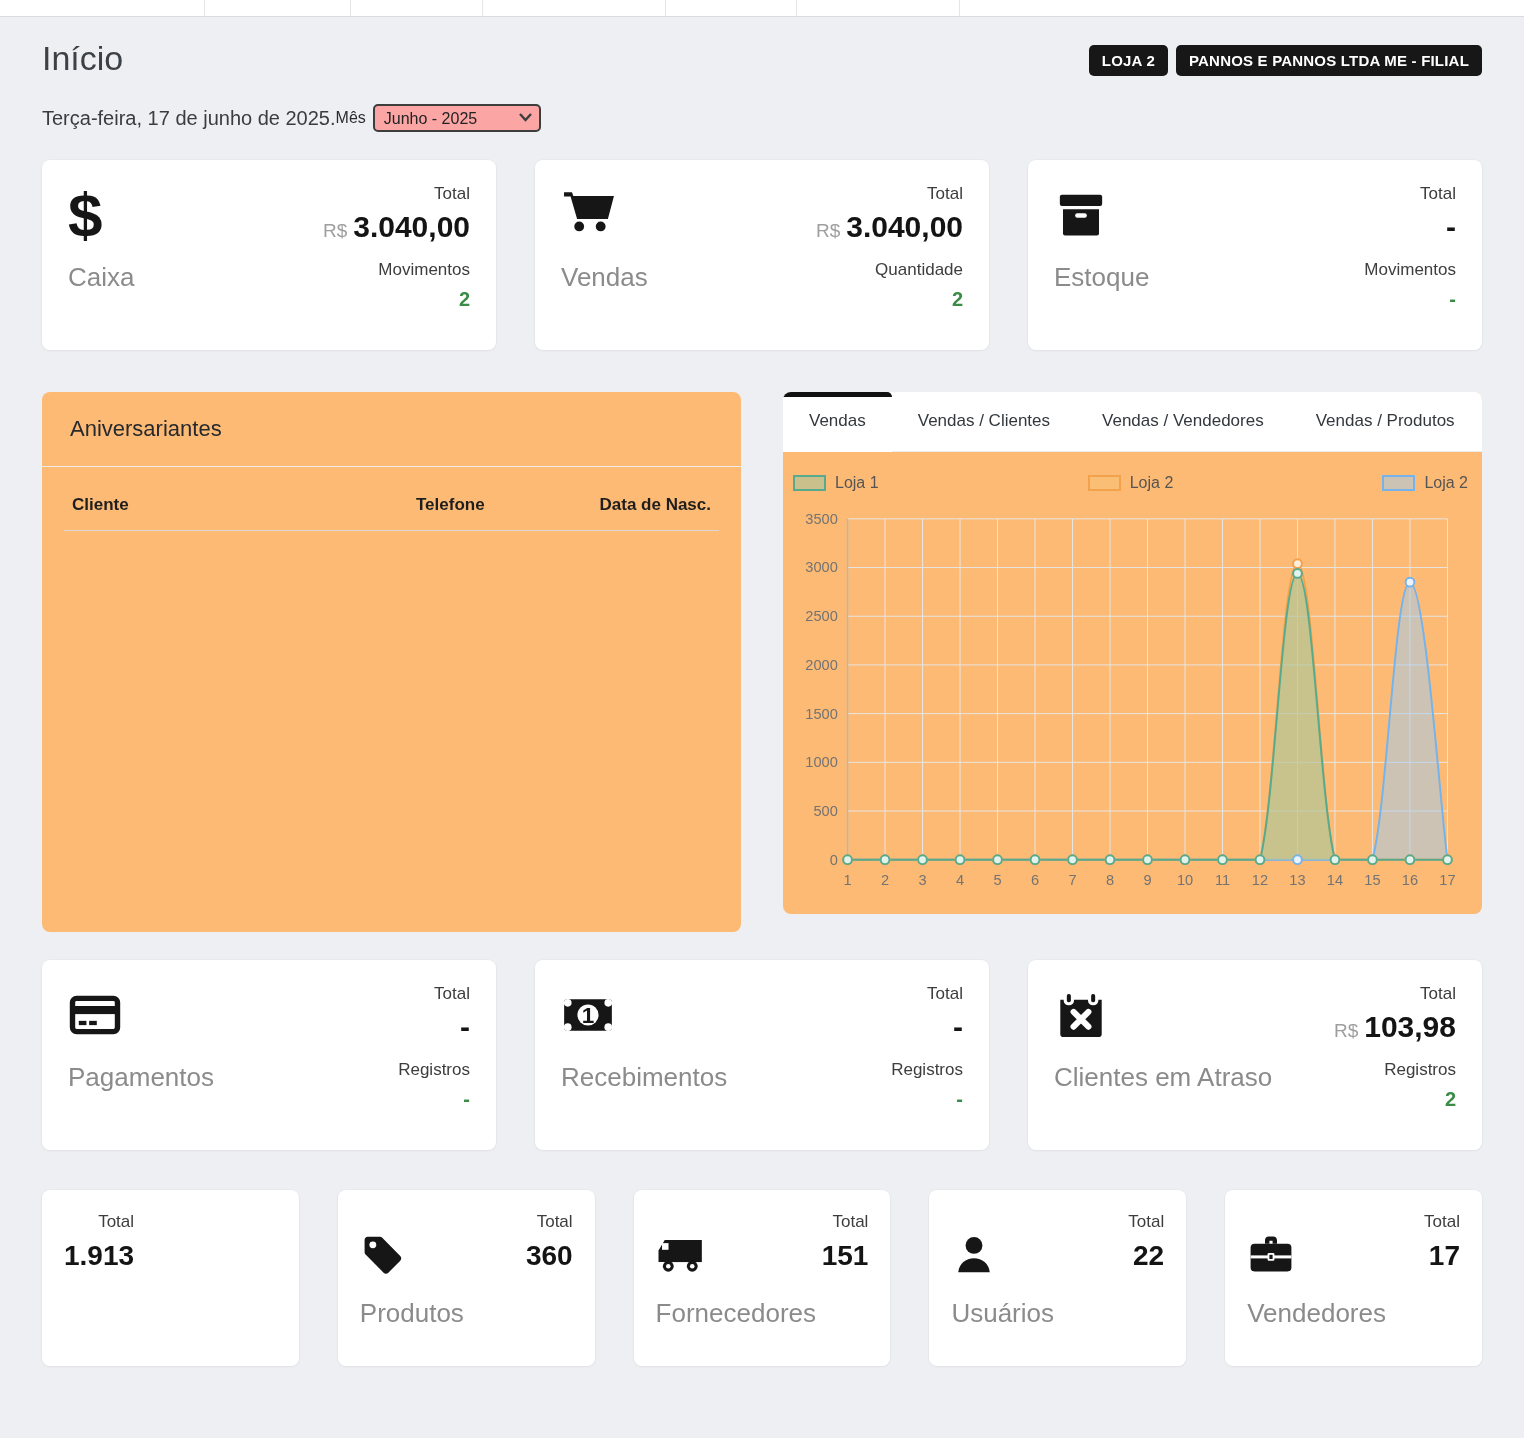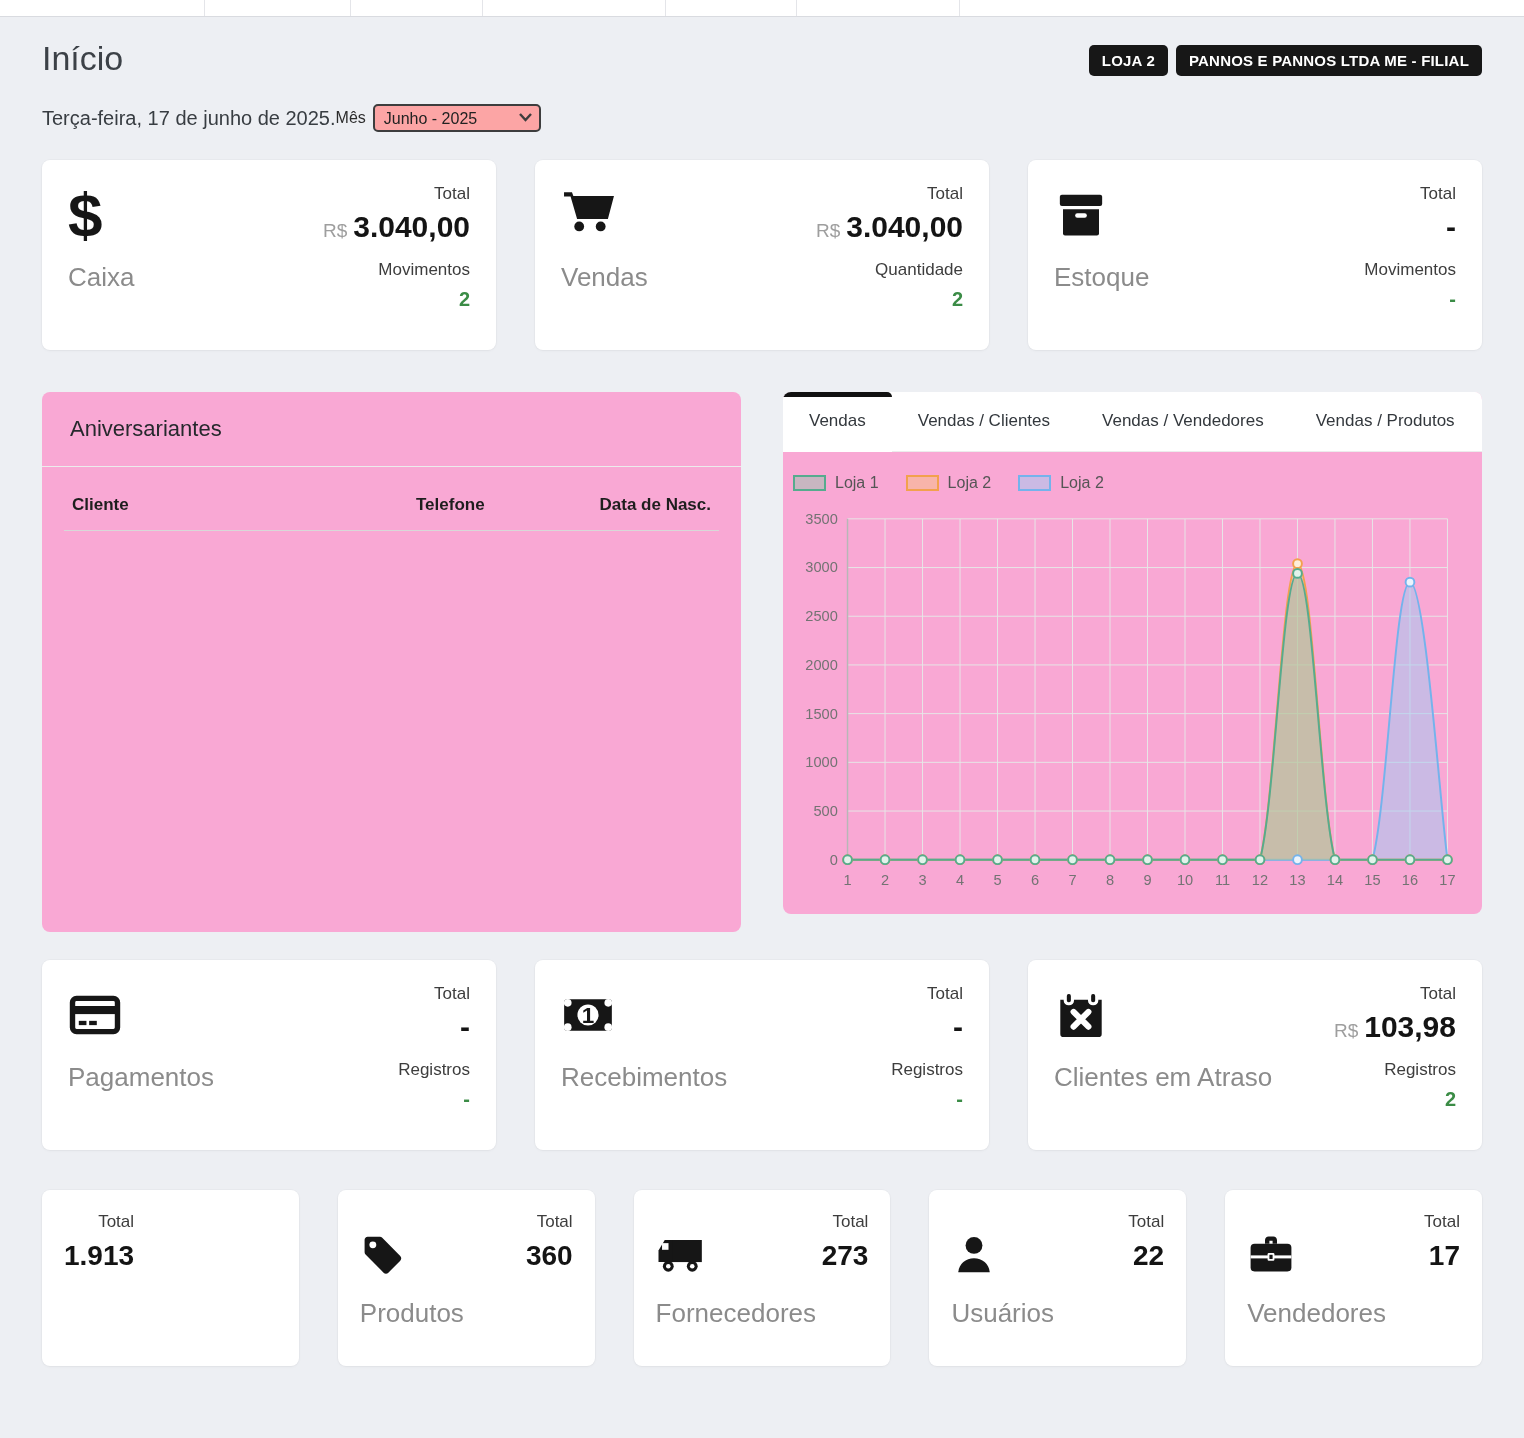--- a/index.html
+++ b/index.html
@@ -54,37 +54,37 @@
   .mini-card { min-height:176px; display:flex; justify-content:space-between; padding:20px 22px; }
   .mini-left .stat-icon { height:50px; margin-top:20px; }
   .mini-left .stat-label { margin-top:18px; }
   .mini-right { text-align:right; }
   .mini-right .big { font-size:28px; }
   .mini-right .t-label { margin-top:2px; }
   .mini-right .big { display:block; margin-top:8px; }
 
   
   .panels { display:grid; grid-template-columns:1fr 1fr; gap:42px; margin-top:42px; align-items:start; }
-  .panel { background:#f9a8d4; border-radius:8px; overflow:hidden; }
+  .panel { background:#fdba74; border-radius:8px; overflow:hidden; }
   .panel-birthdays { min-height:540px; }
   .panel-header { padding:24px 28px; font-size:22px; color:#26292d; border-bottom:1px solid #ececec; }
   .bd-table { padding:28px 22px 0; }
   .bd-head { display:flex; font-weight:bold; font-size:17px; color:#1e1e1e; padding:0 8px 15px; border-bottom:1px solid #d8d8d8; }
   .col-cliente { flex:1; }
   .col-telefone { width:165px; }
   .col-nasc { width:130px; text-align:right; }
 
   .tabs { display:flex; background:#fff; }
   .tab { padding:19px 26px 20px; font-size:17px; color:#33383d; cursor:pointer; background:#fff; border-bottom:1px solid #ececec; position:relative; }
   .tab.active { border-bottom-color:transparent; }
   .tab.active::before { content:""; position:absolute; top:0; left:0; right:0; height:5px; background:#111; border-radius:7px 7px 0 0; }
   .tab-filler { flex:1; border-bottom:1px solid #ececec; }
 
   .chart-wrap { padding:14px 14px 8px 10px; }
-  .legend { display:flex; justify-content:flex-start; align-items:center; gap:27px; margin:8px 0 6px; font-size:16px; color:#555; }
+  .legend { display:flex; justify-content:space-between; align-items:center; gap:27px; margin:8px 0 6px; font-size:16px; color:#555; }
   .legend-item { display:flex; align-items:center; gap:9px; cursor:pointer; }
   .swatch { display:inline-block; width:33px; height:16px; border:2px solid; }
   #sales-chart text { font-family:"Liberation Sans", sans-serif; }
 </style>
 </head>
 <body>
 
 <div class="topnav">
   <div class="navitem" style="width:205px"></div>
   <div class="navitem" style="width:146px"></div>
@@ -409,21 +409,21 @@
               <circle cx="5.9" cy="17.4" r="2.6"></circle>
               <circle cx="5.9" cy="17.4" r="1.1" fill="#fff"></circle>
               <circle cx="17.4" cy="17.4" r="2.6"></circle>
               <circle cx="17.4" cy="17.4" r="1.1" fill="#fff"></circle>
             </svg>
         </div>
         <div class="stat-label">Fornecedores</div>
       </div>
       <div class="mini-right">
         <div class="t-label">Total</div>
-        <span class="big">273</span>
+        <span class="big">151</span>
       </div>
     </div>
 
     <div class="card mini-card">
       <div class="mini-left">
         <div class="stat-icon">
           <svg width="46" height="46" viewBox="0 0 24 24">
               <circle cx="12" cy="7" r="4.4"></circle>
               <path d="M3.8 21c.3-4.3 3.9-7.3 8.2-7.3s7.9 3 8.2 7.3z"></path>
             </svg>

